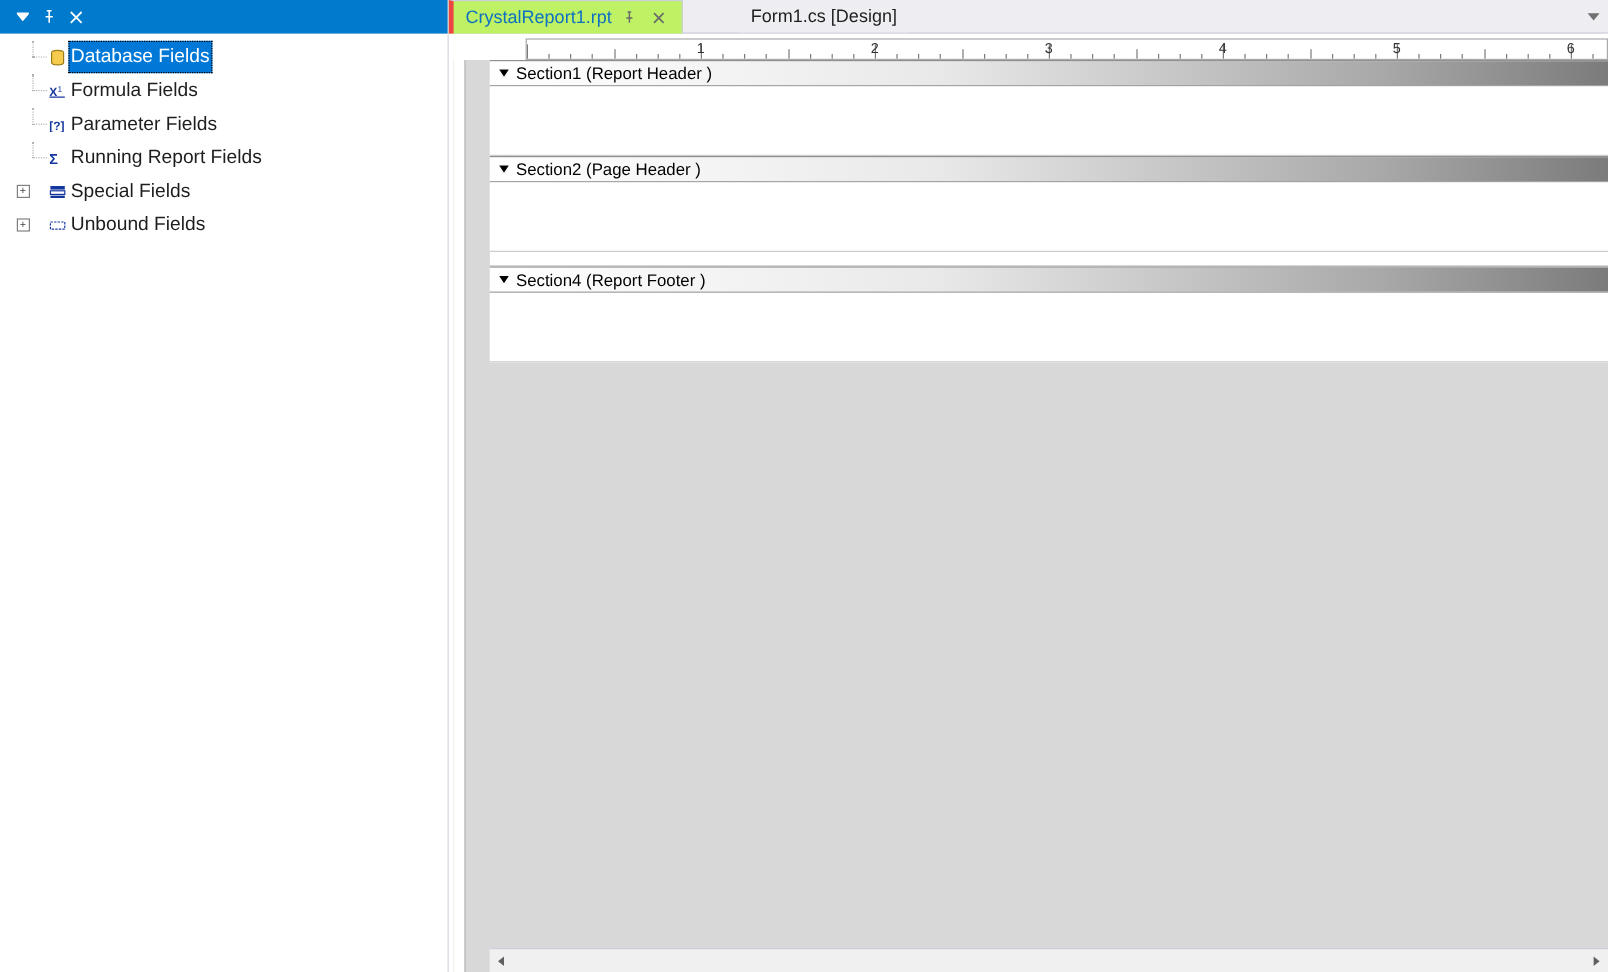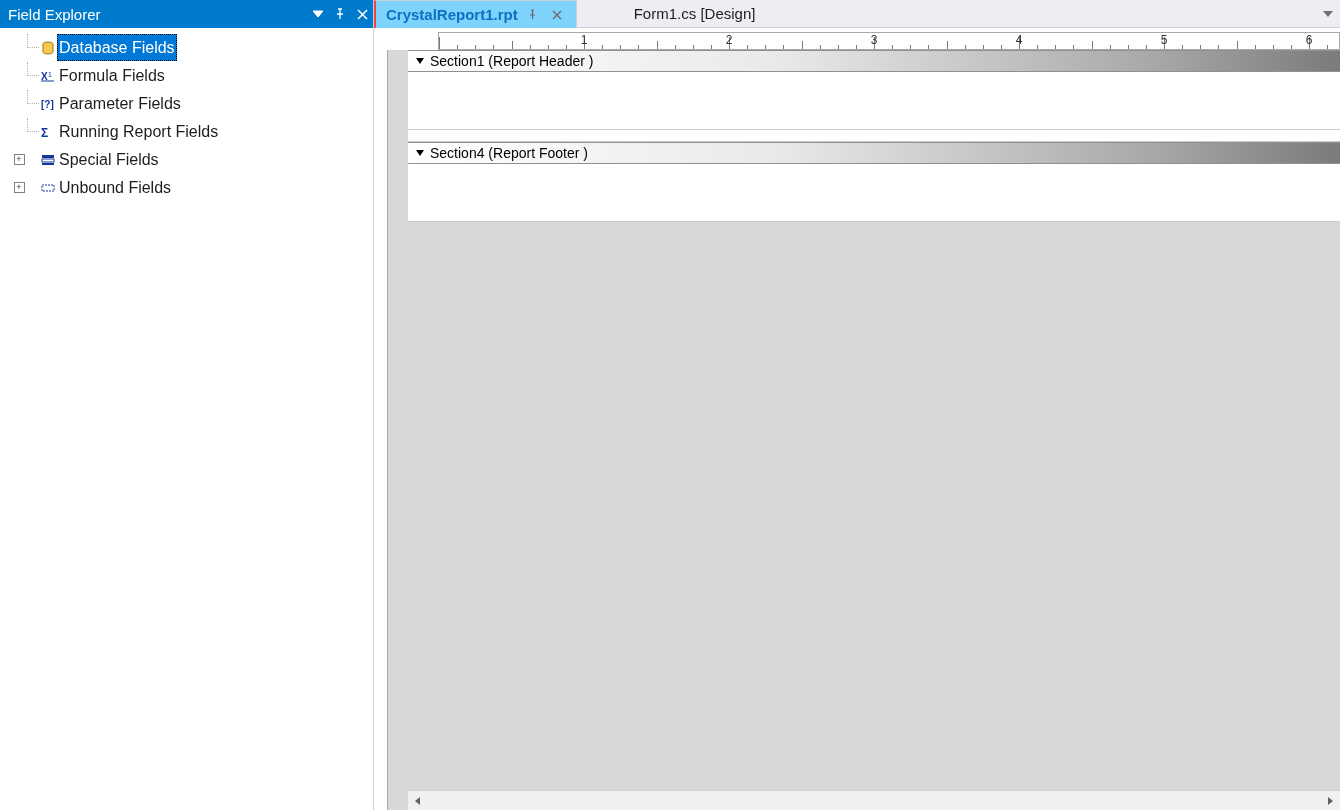--- a/index.html
+++ b/index.html
@@ -115,26 +115,25 @@
     background:#eeeef2;
   }
   .tab {
     display:flex;
     align-items:center;
     padding: 0 10px;
     font-size: 15px;
     border-right:1px solid #cccedb;
   }
   .tab.active {
-    background:#7dd3fc;
+    background:#bef264;
     color:#0e70c0;
     border-top:1px solid #cccedb;
-    border-left:2px solid #ef4444;
+    border-left:4px solid #ef4444;
     margin-bottom:-1px;
-    font-weight:bold;
   }
   .tab .tab-btn {
     width:18px; height:18px;
     display:flex;align-items:center;justify-content:center;
     margin-left:6px;
   }
   .tabstrip .spacer { flex:1 1 auto; }
   .tabstrip .tabs-menu {
     width:24px;
     display:flex;align-items:center;justify-content:center;
@@ -221,21 +220,20 @@
   }
   .hscroll .track { flex:1 1 auto; height:20px; }
 
   svg { display:block; }
 </style>
 </head>
 <body>
 
 <div class="sidebar">
   <div class="sidebar-header">
-    <span class="title">Field Explorer</span>
     <span class="hdr-btn">
       <svg width="10" height="10" viewBox="0 0 10 10">
           <path d="M0 2 L5 8 L10 2 Z"></path>
         </svg>
     </span>
     <span class="hdr-btn">
       <svg width="12" height="12" viewBox="0 0 12 12" fill="none" stroke="#fff" stroke-width="1.3">
         <path d="M4 1h4M6 1v5M3 6h6M6 6v5"></path>
       </svg>
     </span>
@@ -435,20 +433,31 @@
           <span class="collapse-icon">
             <svg width="10" height="10" viewBox="0 0 10 10">
                 <path d="M1 2 L5 8 L9 2 Z" fill="#000"></path>
               </svg>
           </span>
           <span>Section1 (Report Header  )</span>
         </div>
         <div class="section-body h-58"></div>
       </div>
       <div class="section">
+        <div class="section-header">
+          <span class="collapse-icon">
+            <svg width="10" height="10" viewBox="0 0 10 10">
+                <path d="M1 2 L5 8 L9 2 Z" fill="#000"></path>
+              </svg>
+          </span>
+          <span>Section2 (Page Header  )</span>
+        </div>
+        <div class="section-body h-58"></div>
+      </div>
+      <div class="section">
         <div class="section-body h-12"></div>
       </div>
       <div class="section">
         <div class="section-header">
           <span class="collapse-icon">
             <svg width="10" height="10" viewBox="0 0 10 10">
                 <path d="M1 2 L5 8 L9 2 Z" fill="#000"></path>
               </svg>
           </span>
           <span>Section4 (Report Footer  )</span>

